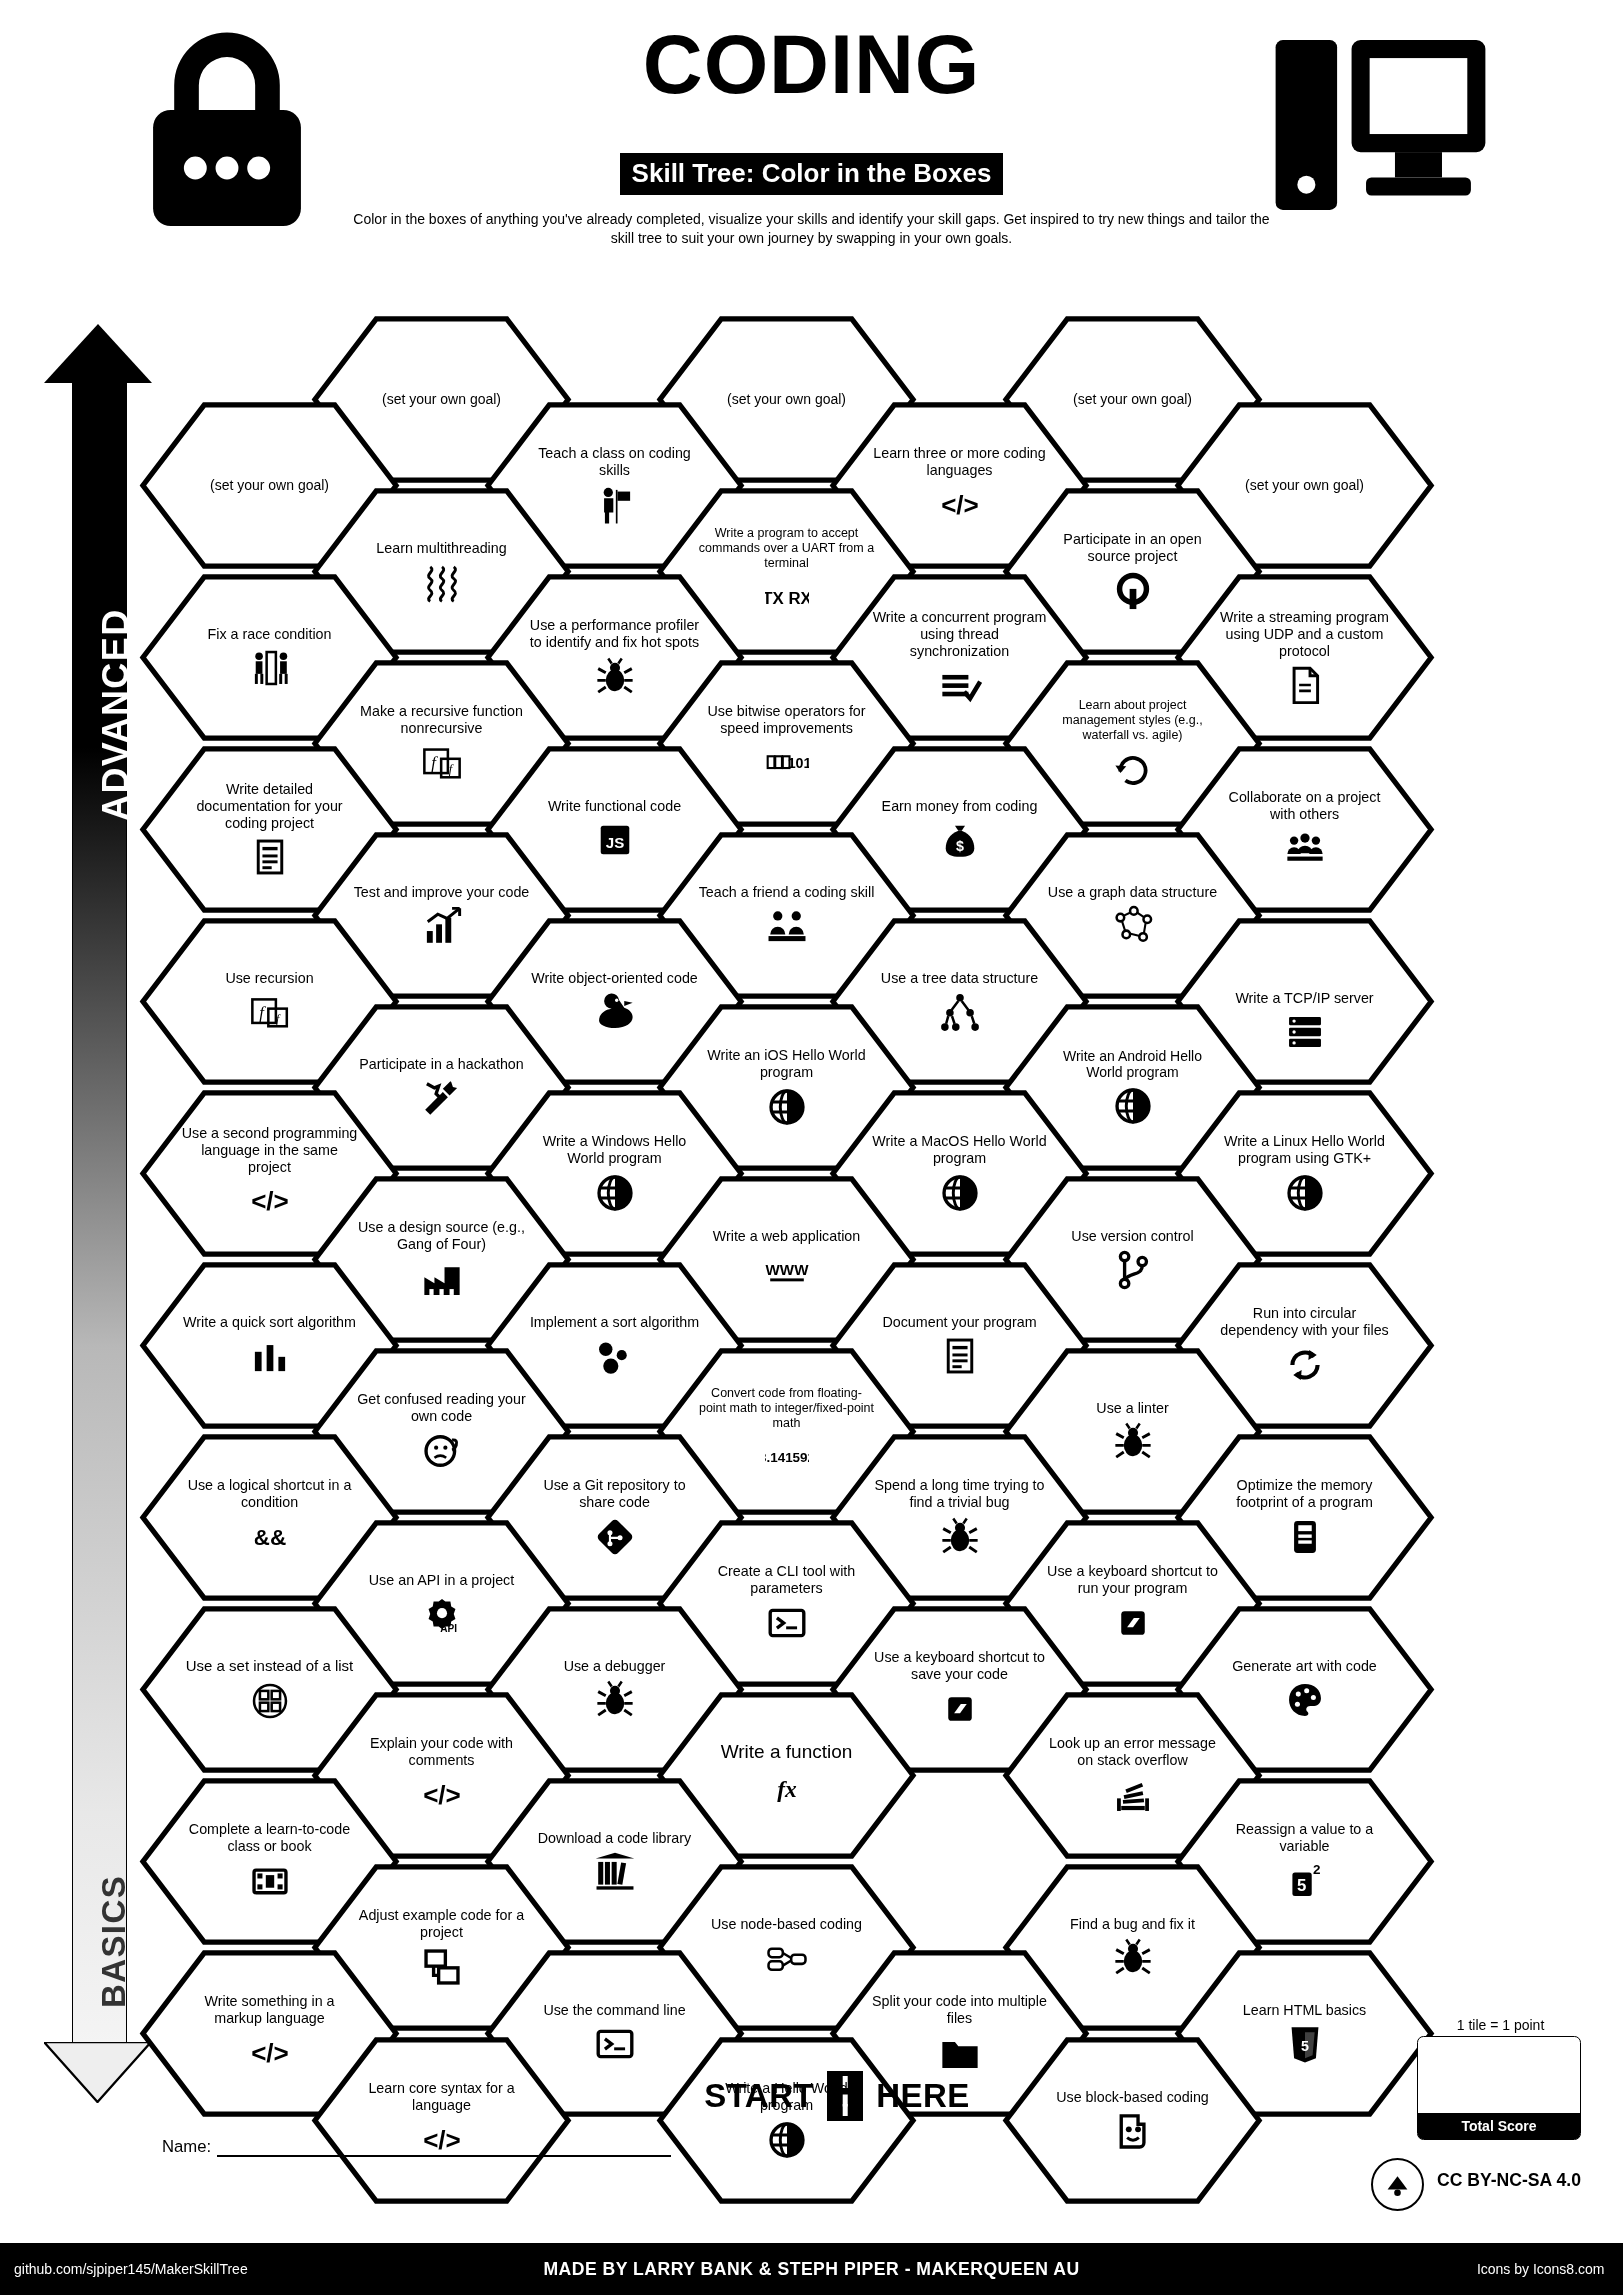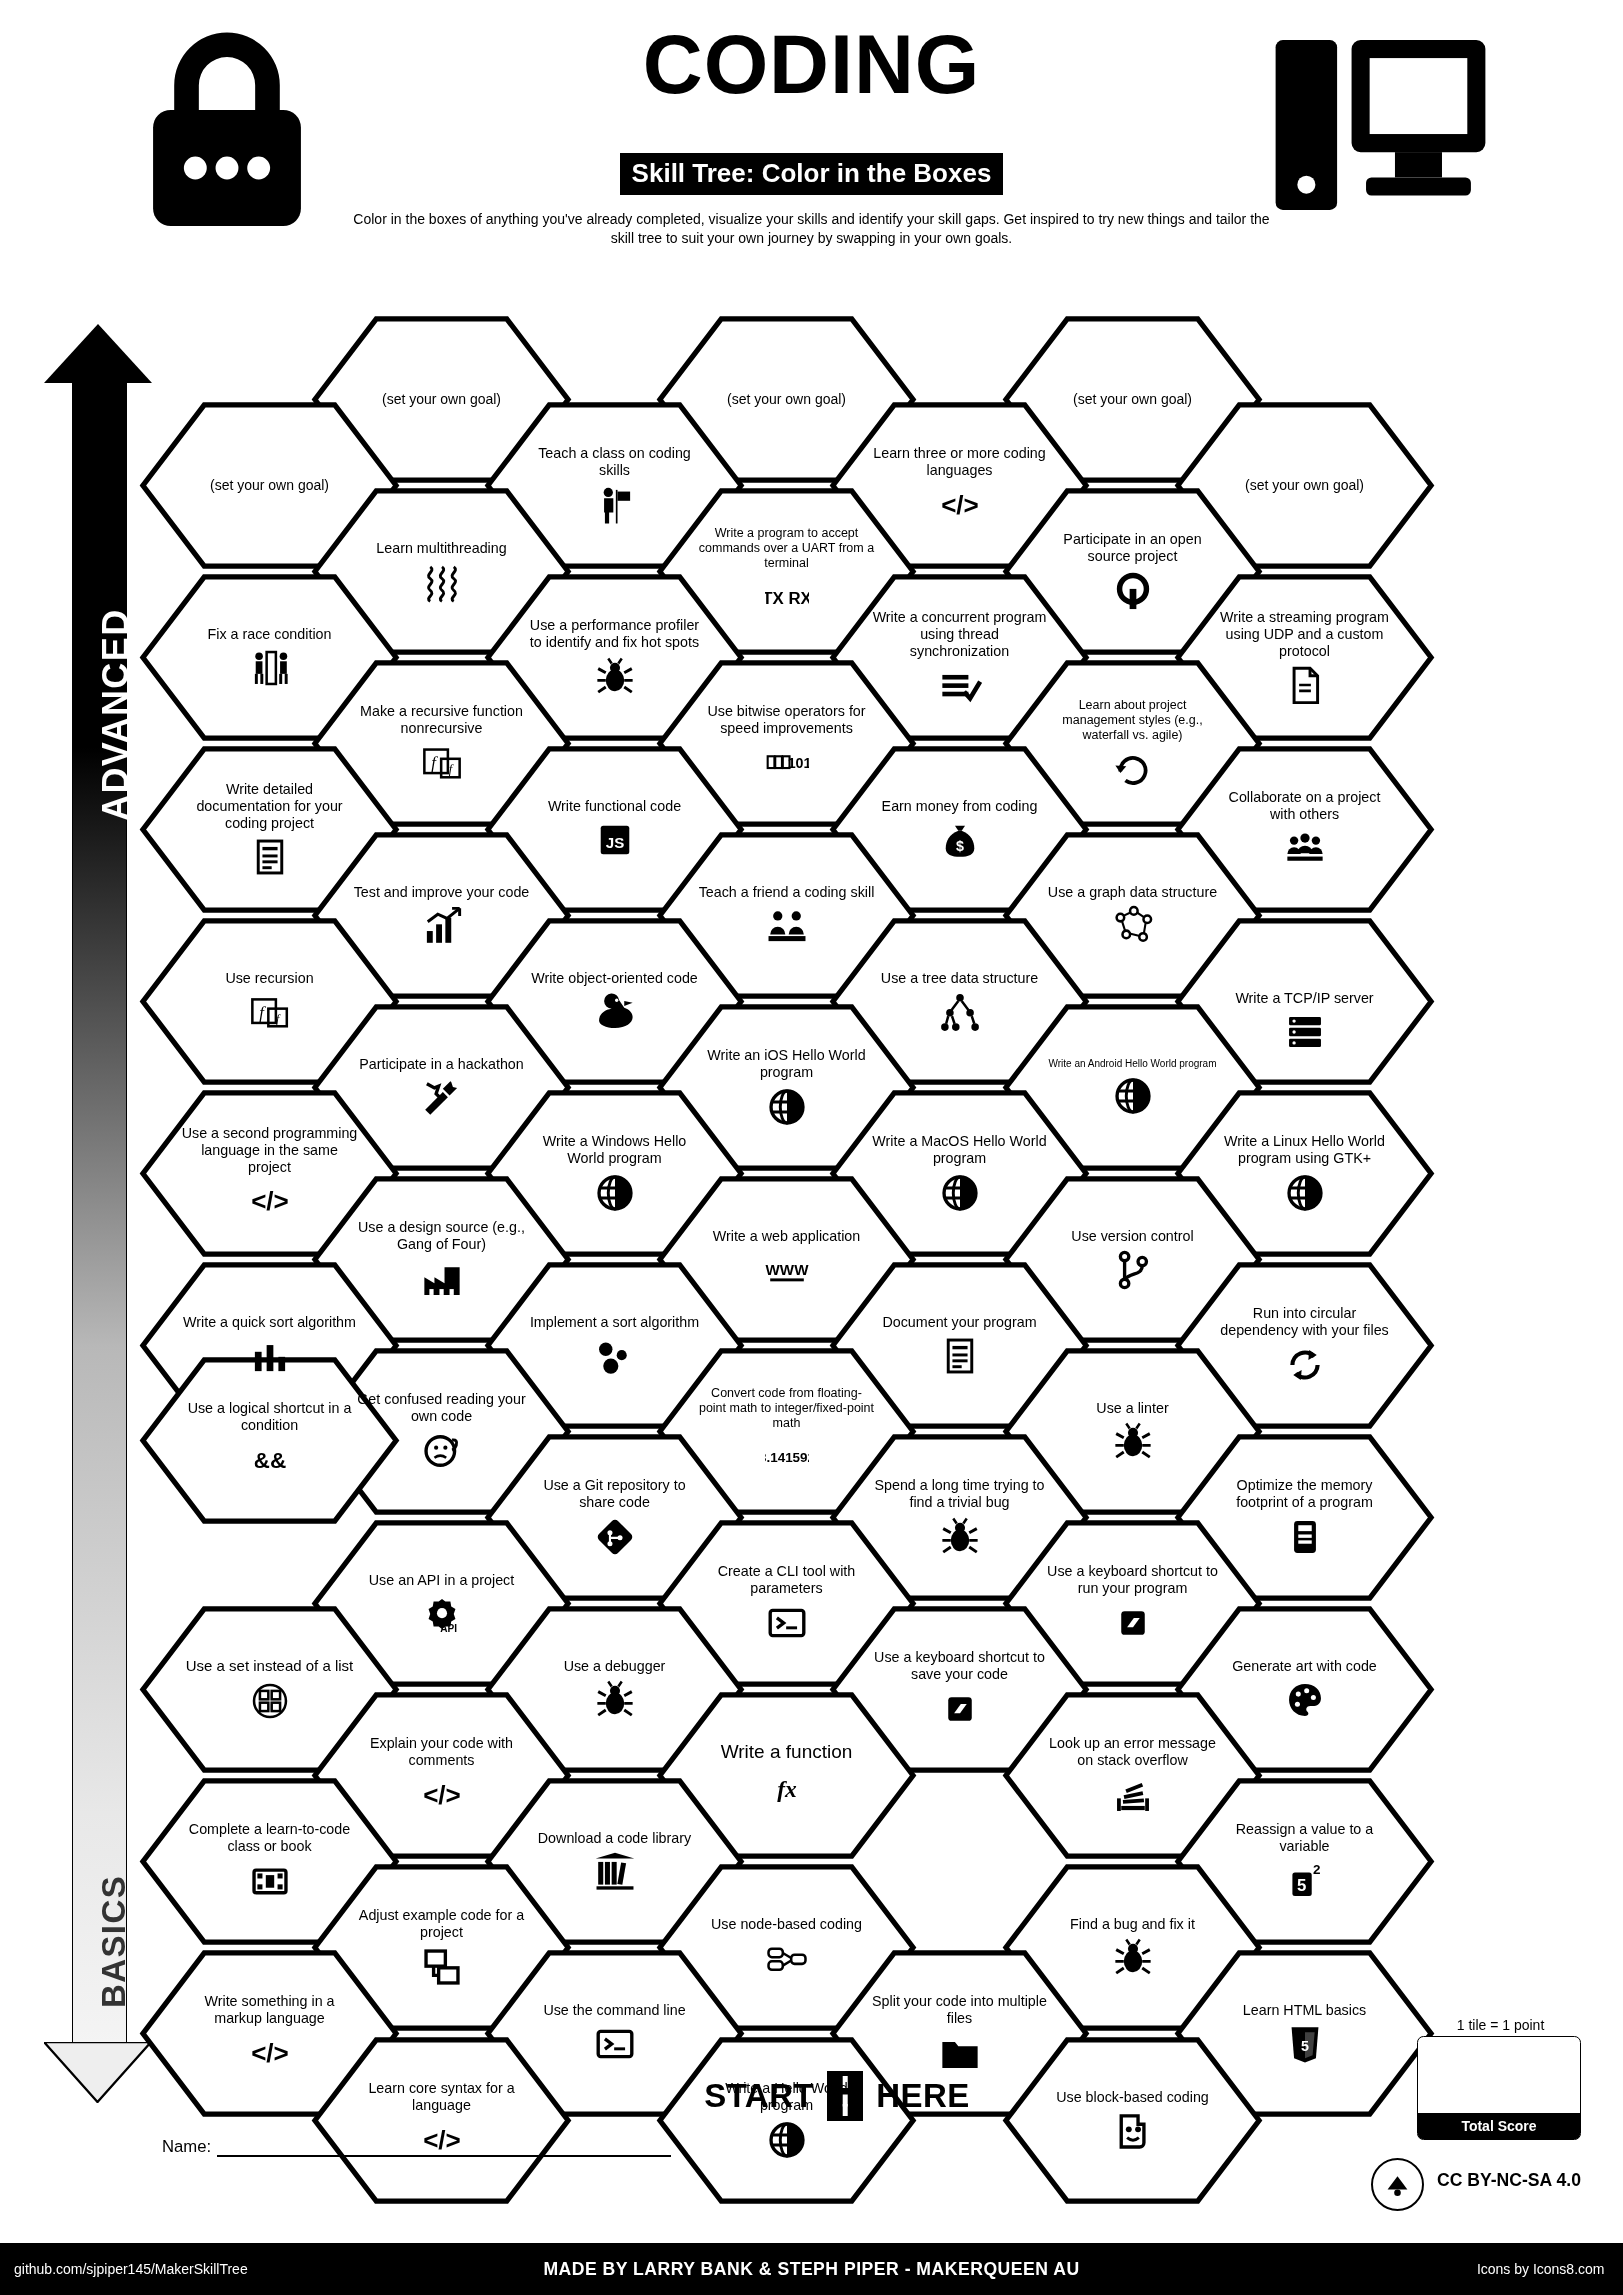--- a/index.html
+++ b/index.html
@@ -632,21 +632,21 @@
               <path d="M50 12 a38 38 0 0 1 0 76" fill="#000"></path>
             </svg>
           </div>
         </div>
       </div>
       <div class="hex" style="width: 261px; height: 169px; left: 1002px; top: 1003px;">
         <div class="shape"><svg viewBox="0 0 200 130" width="261" height="169" preserveAspectRatio="none">
             <polygon points="50,3 150,3 197,65 150,127 50,127 3,65" fill="#ffffff" stroke="#000000" stroke-width="4"></polygon>
           </svg></div>
         <div class="inner" style="width: 176px;">
-          <div class="label" style="font-size: 10px;">Write an Android Hello World program</div>
+          <div class="label" style="font-size: 14px;">Write an Android Hello World program</div>
           <div style="margin-top: 2.8px;">
             <svg class="ic" viewBox="0 0 100 100" width="44" height="42">
               <circle cx="50" cy="50" r="38" fill="none" stroke="#000" stroke-width="8"></circle>
               <ellipse cx="50" cy="50" rx="16" ry="38" fill="none" stroke="#000" stroke-width="7"></ellipse>
               <path d="M14 38 h72 M14 62 h72" stroke="#000" stroke-width="7"></path>
               <path d="M50 12 a38 38 0 0 1 0 76" fill="#000"></path>
             </svg>
           </div>
         </div>
       </div>
@@ -860,21 +860,21 @@
           <div style="margin-top: 2.8px;">
             <svg class="ic" viewBox="0 0 100 100" width="44" height="42">
               <ellipse cx="50" cy="58" rx="22" ry="26"></ellipse>
               <circle cx="50" cy="28" r="12"></circle>
               <path d="M28 40 L10 30 M28 58 L8 58 M28 74 L10 86 M72 40 L90 30 M72 58 L92 58 M72 74 L90 86" stroke="#000" stroke-width="7" fill="none"></path>
               <path d="M42 18 L34 6 M58 18 L66 6" stroke="#000" stroke-width="6"></path>
             </svg>
           </div>
         </div>
       </div>
-      <div class="hex" style="width: 261px; height: 169px; left: 139px; top: 1356px;">
+      <div class="hex" style="width: 261px; height: 169px; left: 139px; top: 1433px;">
         <div class="shape"><svg viewBox="0 0 200 130" width="261" height="169" preserveAspectRatio="none">
             <polygon points="50,3 150,3 197,65 150,127 50,127 3,65" fill="#ffffff" stroke="#000000" stroke-width="4"></polygon>
           </svg></div>
         <div class="inner" style="width: 176px;">
           <div class="label" style="font-size: 14.3px;">Use a logical shortcut in a condition</div>
           <div style="margin-top: 2.8px;">
             <svg class="ic" viewBox="0 0 100 100" width="44" height="42">
               <text x="50" y="70" font-size="54" font-family="Liberation Sans, sans-serif" font-weight="bold" text-anchor="middle">&amp;&amp;</text>
             </svg>
           </div>

